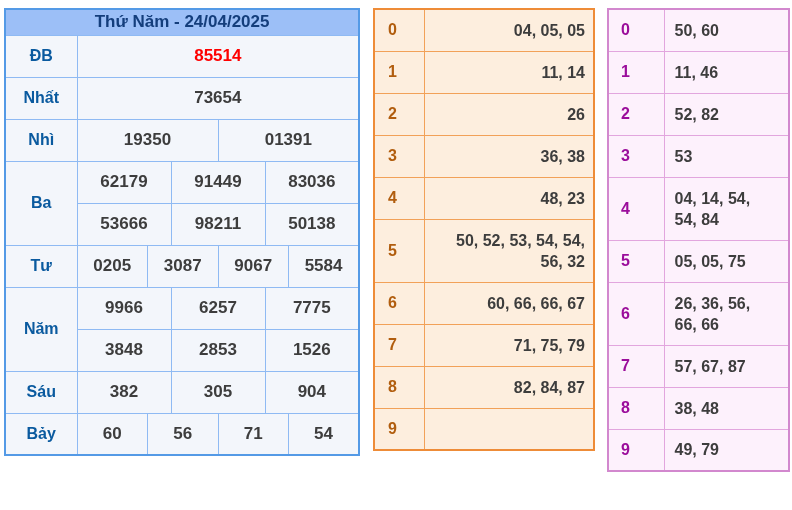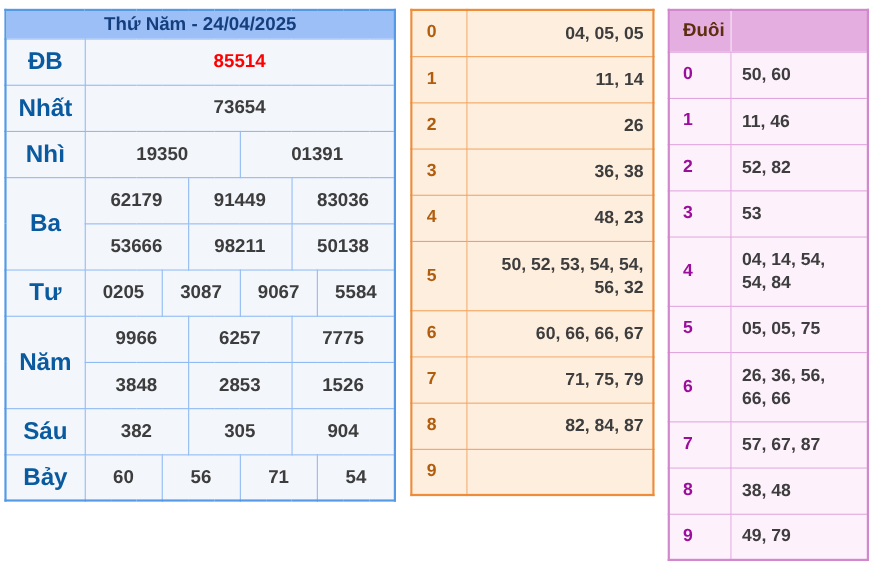--- a/index.html
+++ b/index.html
@@ -26,21 +26,21 @@
     color: #3d3d3d;
     font-size: 17px;
   }
   #results tr { height: 42px; }
   #results tr.hdr-row { height: 26px; }
   #results td.hdr {
     background: #9cbff7;
     color: #143e7c;
     font-size: 17px;
   }
-  #results td.lbl { color: #0a5a9f; font-size: 22px; }
+  #results td.lbl { color: #0a5a9f; font-size: 16px; }
   #results td.special { color: #fe0000; }
 
   
   #dau { left: 373px; top: 8px; width: 220px; border: 2px solid #ee8c38; }
   #dau td { border: 1px solid #f2a158; background: #fdeede; font-size: 16px; }
   #dau tr { height: 42px; }
   #dau tr.hdr-row { height: 38px; }
   #dau tr.tall { height: 63px; }
   #dau td.hdr { background: #f6c28e; color: #5c2d0e; font-size: 17px; text-align: left; padding-left: 13px; }
   #dau td.digit { color: #b15d0e; text-align: left; padding-left: 13px; }
@@ -185,24 +185,20 @@
   </tr>
 </tbody>
   </table>
 
 <table id="duoi">
   <colgroup>
       <col style="width:56px">
       <col style="width:125px">
     </colgroup>
   <tbody>
-      <tr class="hdr-row">
-    <td class="hdr">Đuôi</td>
-    <td class="hdr"></td>
-  </tr>
   <tr>
     <td class="digit">0</td>
     <td class="nums">50, 60</td>
   </tr>
   <tr>
     <td class="digit">1</td>
     <td class="nums">11, 46</td>
   </tr>
   <tr>
     <td class="digit">2</td>

